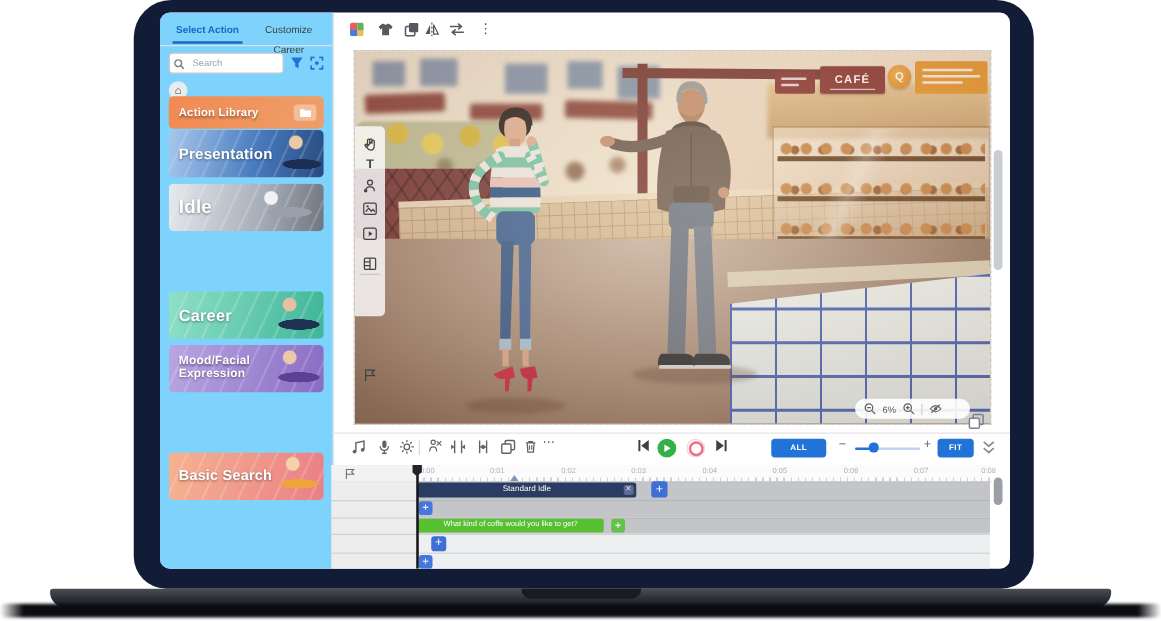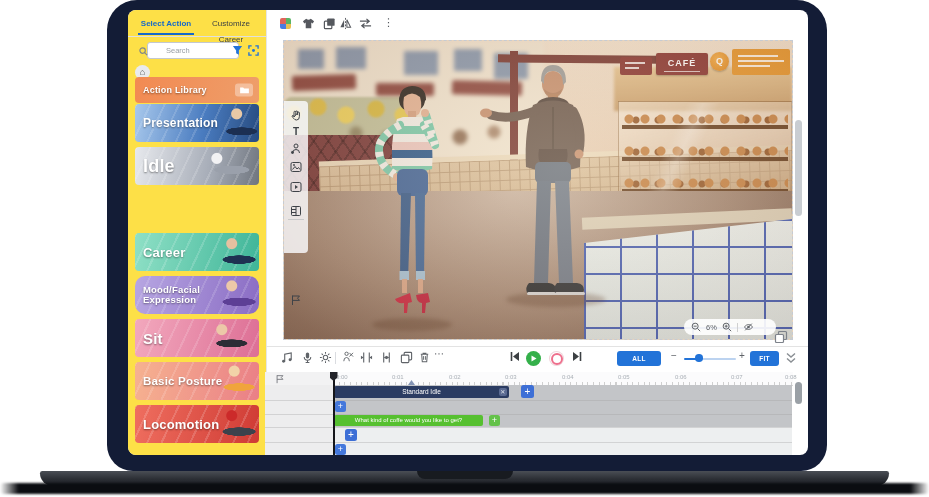--- a/index.html
+++ b/index.html
@@ -7,44 +7,44 @@
   .abs{position:absolute;}
 
   
   .bezel{left:107px;top:0;width:720px;height:471px;background:#131c36;border-radius:30px 30px 26px 26px;}
   .base{left:40px;top:471px;width:849px;height:15px;background:linear-gradient(#4a4e55,#2b2e34 55%,#1d2025);border-radius:3px 3px 16px 16px;}
   .notch{left:50%;transform:translateX(-50%);top:471px;width:96px;height:8px;background:#181b20;border-radius:0 0 9px 9px;}
   .floorshadow{left:0;top:483px;width:929px;height:11px;background:linear-gradient(90deg,rgba(11,13,17,0) 0,#0b0d11 2%,#0b0d11 98%,rgba(11,13,17,0) 100%);filter:blur(1.2px);border-radius:4px;}
   .screen{left:128px;top:10px;width:680px;height:445px;background:#fff;border-radius:8px;overflow:hidden;}
 
   
-  .sidebar{left:0;top:0;width:138px;height:445px;background:#fde047;border-right:1px solid #e6e6e6;}
+  .sidebar{left:0;top:0;width:138px;height:445px;background:#7dd3fc;border-right:1px solid #e6e6e6;}
   .tab{top:6px;height:16px;font-size:8px;line-height:16px;text-align:center;cursor:pointer;}
   .tab-active{left:8px;width:60px;color:#1669c9;font-weight:bold;}
   .tab-idle{left:72px;width:62px;color:#3c4043;}
   .tab-underline{left:10px;top:23px;width:56px;height:2px;background:#1669c9;}
   .tab-divider{left:0;top:26px;width:138px;height:1px;background:#e0e0e0;}
-  .search-input{left:7px;top:32px;width:92px;height:17px;border:1px solid #c3c8cf;border-radius:3px;font-size:7.5px;padding:0 2px 0 18px;box-sizing:border-box;color:#3c4043;outline:none;background:#fff;margin-left:12px;}
+  .search-input{left:7px;top:32px;width:92px;height:17px;border:1px solid #c3c8cf;border-radius:3px;font-size:7.5px;padding:0 2px 0 18px;box-sizing:border-box;color:#3c4043;outline:none;background:#fff;}
   .search-input::placeholder{color:#9aa0a6;}
   .home-btn{left:7px;top:55px;width:15px;height:15px;border-radius:50%;background:#e9ebee;color:#3c4043;font-size:9px;line-height:15px;text-align:center;cursor:pointer;}
 
   .tile{left:7px;width:124px;height:38px;border-radius:4px;overflow:hidden;cursor:pointer;}
   .tile-label{position:absolute;left:8px;top:50%;transform:translateY(-50%);color:#fff;font-weight:800;text-shadow:0 1px 2px rgba(0,0,0,.45);letter-spacing:.2px;}
   .t-al{top:67px;height:26px;background:linear-gradient(100deg,#f28a52,#ee9e6a);}
   .t-al .tile-label{font-size:9px;}
   .al-folder{position:absolute;right:6px;top:50%;transform:translateY(-50%);width:18px;height:13px;border-radius:3px;background:rgba(255,255,255,.35);display:flex;align-items:center;justify-content:center;}
   .t-pres{top:94px;background:radial-gradient(circle at 82% 26%,#e9c9a6 0 5px,transparent 6px),radial-gradient(ellipse at 86% 72%,#1c2f52 0 15px,transparent 16px),repeating-linear-gradient(115deg,rgba(255,255,255,.14) 0 2px,transparent 2px 13px),linear-gradient(100deg,#a8c8ec,#4a7cc0 55%,#274b80);}
   .t-pres .tile-label{font-size:12px;}
   .t-idle{top:137px;background:radial-gradient(circle at 66% 30%,#f2f2f4 0 5px,transparent 6px),radial-gradient(ellipse at 78% 60%,#9aa0ab 0 17px,transparent 18px),repeating-linear-gradient(115deg,rgba(255,255,255,.16) 0 2px,transparent 2px 13px),linear-gradient(100deg,#e7e9ed,#a7adb8 60%,#6f757e);}
-  .t-idle .tile-label{font-size:18px;}
+  .t-idle .tile-label{font-size:15px;}
   .t-bus{top:180px;background:radial-gradient(circle at 80% 22%,#e6c0a0 0 5px,transparent 6px),radial-gradient(ellipse at 84% 68%,#41454e 0 16px,transparent 17px),repeating-linear-gradient(115deg,rgba(255,255,255,.14) 0 2px,transparent 2px 13px),linear-gradient(100deg,#cdd1d8,#8e939c);}
   .t-bus .tile-label{font-size:13px;}
   .t-career{top:223px;background:radial-gradient(circle at 78% 28%,#e6c0a0 0 5px,transparent 6px),radial-gradient(ellipse at 84% 70%,#1e3252 0 16px,transparent 17px),repeating-linear-gradient(115deg,rgba(255,255,255,.16) 0 2px,transparent 2px 13px),linear-gradient(100deg,#8fe0c6,#3fb598);}
   .t-career .tile-label{font-size:13px;text-align:right;}
-  .t-mood{top:266px;background:radial-gradient(circle at 78% 26%,#ecc8a8 0 5px,transparent 6px),radial-gradient(ellipse at 84% 68%,#5d3f96 0 16px,transparent 17px),repeating-linear-gradient(115deg,rgba(255,255,255,.14) 0 2px,transparent 2px 13px),linear-gradient(100deg,#b7a6e2,#8a6cc4);border-radius:10px;}
+  .t-mood{top:266px;background:radial-gradient(circle at 78% 26%,#ecc8a8 0 5px,transparent 6px),radial-gradient(ellipse at 84% 68%,#5d3f96 0 16px,transparent 17px),repeating-linear-gradient(115deg,rgba(255,255,255,.14) 0 2px,transparent 2px 13px),linear-gradient(100deg,#b7a6e2,#8a6cc4);}
   .t-mood .tile-label{font-size:9.5px;width:66px;line-height:1.1;}
   .t-sit{top:309px;background:radial-gradient(circle at 70% 28%,#ecc8a8 0 5px,transparent 6px),radial-gradient(ellipse at 78% 64%,#2c2c36 0 15px,transparent 16px),repeating-linear-gradient(115deg,rgba(255,255,255,.15) 0 2px,transparent 2px 13px),linear-gradient(100deg,#f2a8bd,#dd6f95);}
   .t-sit .tile-label{font-size:15px;}
   .t-bp{top:352px;background:radial-gradient(circle at 80% 24%,#f2d2a8 0 5px,transparent 6px),radial-gradient(ellipse at 84% 66%,#f0a43c 0 15px,transparent 16px),repeating-linear-gradient(115deg,rgba(255,255,255,.15) 0 2px,transparent 2px 13px),linear-gradient(100deg,#f6b290,#ea7f86);}
   .t-bp .tile-label{font-size:11.5px;}
   .t-loco{top:395px;background:radial-gradient(circle at 78% 28%,#cc2a2a 0 5px,transparent 6px),radial-gradient(ellipse at 84% 70%,#3c424c 0 16px,transparent 17px),repeating-linear-gradient(115deg,rgba(255,255,255,.16) 0 2px,transparent 2px 13px),linear-gradient(100deg,#ef6e5f,#cf3b34);}
   .t-loco .tile-label{font-size:13px;}
 
   
   .ticon{top:7px;width:13px;height:13px;color:#55585e;cursor:pointer;}
@@ -176,28 +176,22 @@
       </div>
       <div class="abs tile t-idle">
           <span class="tile-label">Idle</span>
         </div>
       <div class="abs tile t-career">
           <span class="tile-label">Career</span>
         </div>
       <div class="abs tile t-mood">
           <span class="tile-label">Mood/Facial Expression</span>
         </div>
-      <div class="abs tile t-sit">
-          <span class="tile-label">Sit</span>
-        </div>
       <div class="abs tile t-bp">
-          <span class="tile-label">Basic Posture</span>
-        </div>
-      <div class="abs tile t-loco">
-          <span class="tile-label">Locomotion</span>
+          <span class="tile-label">Basic Search</span>
         </div>
     </div>
 
     <div class="abs palette" style="left:152px">
       <i style="background:#e0645a"></i>
         <i style="background:#5ab464"></i>
         <i style="background:#4a7ce0"></i>
         <i style="background:#e8c050"></i>
     </div>
     <svg class="abs ticon" style="left:174px" viewBox="0 0 14 14">

